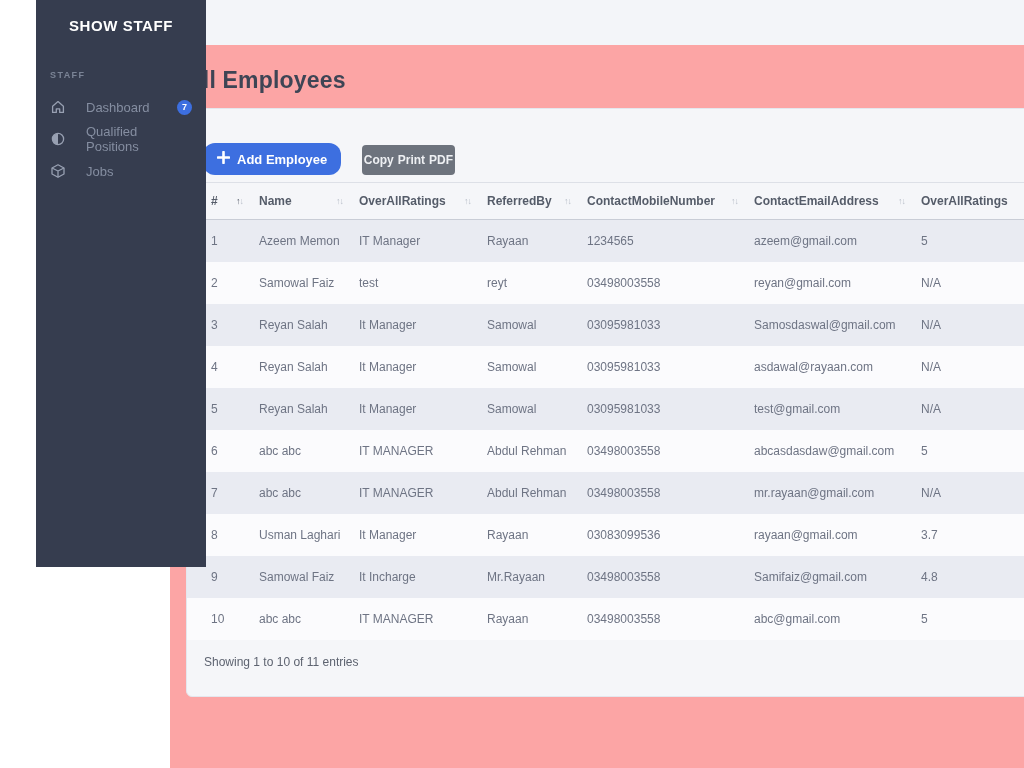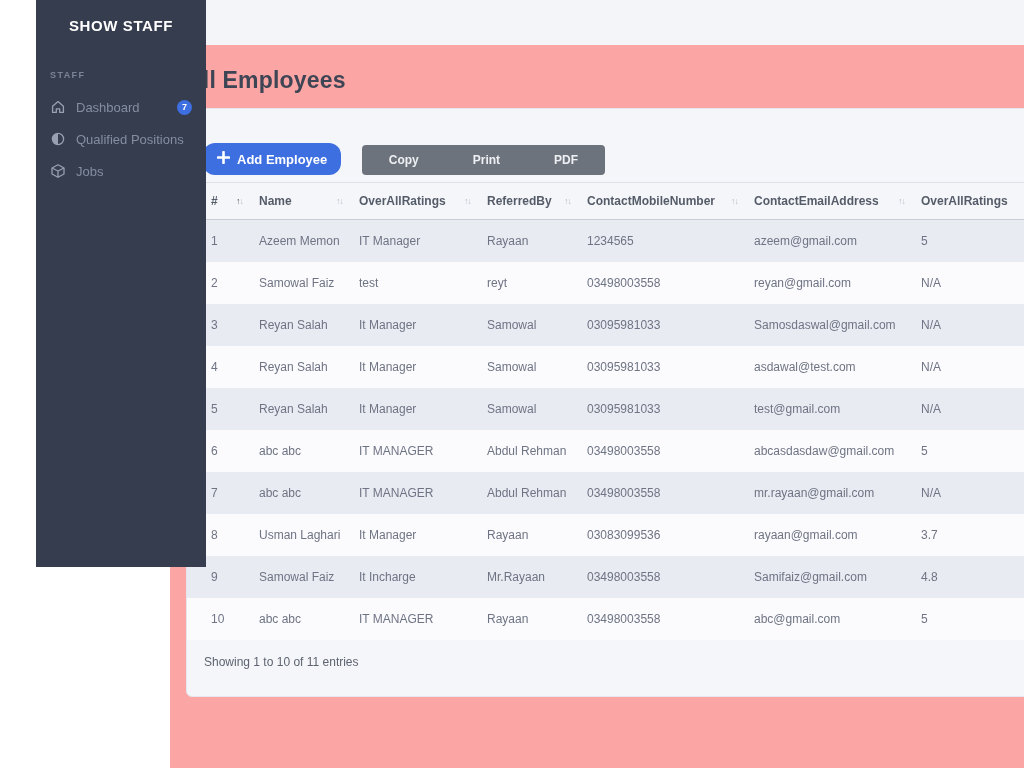--- a/index.html
+++ b/index.html
@@ -5,36 +5,36 @@
   html,body{margin:0;padding:0;}
   body{
     width:1024px;height:768px;overflow:hidden;background:#fff;
     font-family:"Liberation Sans",sans-serif;
     -webkit-font-smoothing:antialiased;
   }
   
   .sidebar{position:fixed;left:0;top:0;width:170px;height:567px;background:var(--sidebar-bg,#363d4f);z-index:5;margin-left:36px;}
   .brand{color:#fff;font-weight:bold;font-size:15px;text-align:center;padding-top:17px;letter-spacing:.6px;}
   .menu-label{color:#7b8496;font-size:9px;font-weight:bold;letter-spacing:1.4px;margin:36px 0 11px 14px;}
-  .nav-item{display:flex;align-items:center;height:32px;padding:0 14px;color:#858ea1;font-size:13px;cursor:pointer;}
+  .nav-item{display:flex;align-items:center;height:32px;padding:0 14px;color:#858ea1;font-size:13px;cursor:pointer;gap:10px;}
   .nav-item .ic{display:flex;align-items:center;justify-content:center;width:16px;height:16px;margin-right:10px;color:#98a0b2;flex:0 0 16px;}
   .nav-item svg{display:block;}
   .badge{margin-left:auto;background:var(--accent,#3d6fe0);color:#fff;min-width:15px;height:15px;border-radius:50%;
          font-size:9px;font-weight:bold;display:flex;align-items:center;justify-content:center;}
   
   .main{margin-left:170px;height:768px;background:#fca5a5;}
   .topbar{height:45px;background:#f3f5f9;}
   .content{padding-left:16px;}
   .page-title{font-size:23px;font-weight:bold;color:#3e4555;margin:0;padding:22px 0 14px 0;letter-spacing:.2px;}
   .card{width:1000px;background:#f5f6f9;border:1px solid #e4e7ee;border-radius:6px;padding:24px 0 27px 0;box-sizing:border-box;}
   .btn-add{margin-left:16px;background:var(--accent,#3d6fe0);color:#fff;border:none;border-radius:12px;
            padding:8px 14px;font-size:13px;font-weight:bold;display:inline-flex;align-items:center;gap:7px;cursor:pointer;
            font-family:inherit;}
   .btn-group{margin:12px 0 0 16px;display:inline-flex;background:#6d737d;border-radius:4px;overflow:hidden;}
-  .btn-export{background:transparent;border:none;color:#eef0f3;font-size:12px;font-weight:bold;padding:8px 27px;cursor:pointer;font-family:inherit;}
+  .btn-export{background:transparent;border:none;color:#eef0f3;font-size:12px;font-weight:bold;padding:8px 2px;cursor:pointer;font-family:inherit;}
   
   table{border-collapse:collapse;margin-top:7px;table-layout:fixed;width:850px;}
   thead th{height:37px;border-top:1px solid #dde0e7;border-bottom:1px solid #c9cdd6;
            font-size:12px;color:#555c69;font-weight:bold;text-align:left;padding:0 8px;position:relative;box-sizing:border-box;}
   thead th:first-child{padding-left:24px;}
   .sort{position:absolute;right:8px;top:50%;transform:translateY(-50%);font-size:9px;color:#b9bec9;letter-spacing:-1px;white-space:nowrap;}
   .sort .active{color:#565d6a;}
   tbody td{height:42px;font-size:12px;color:#6e7484;padding:0 8px;overflow:hidden;white-space:nowrap;box-sizing:border-box;}
   tbody td:first-child{padding-left:24px;}
   tbody tr:nth-child(odd){background:#e9ebf2;}
@@ -144,21 +144,21 @@
               <td>03095981033</td>
               <td>Samosdaswal@gmail.com</td>
               <td>N/A</td>
             </tr>
             <tr>
               <td>4</td>
               <td>Reyan Salah</td>
               <td>It Manager</td>
               <td>Samowal</td>
               <td>03095981033</td>
-              <td>asdawal@test.com</td>
+              <td>asdawal@rayaan.com</td>
               <td>N/A</td>
             </tr>
             <tr>
               <td>5</td>
               <td>Reyan Salah</td>
               <td>It Manager</td>
               <td>Samowal</td>
               <td>03095981033</td>
               <td>test@gmail.com</td>
               <td>N/A</td>

